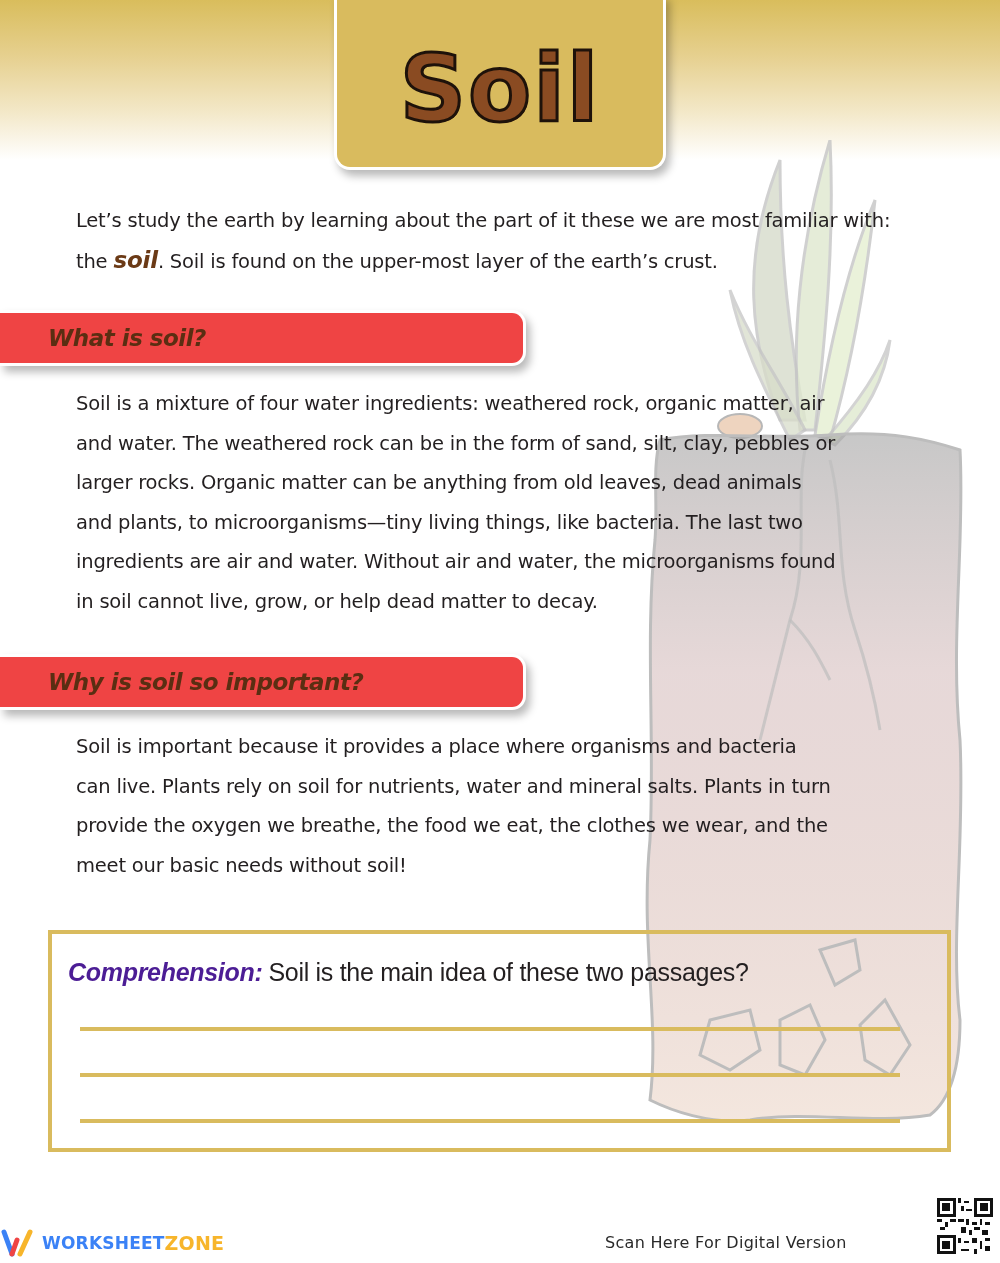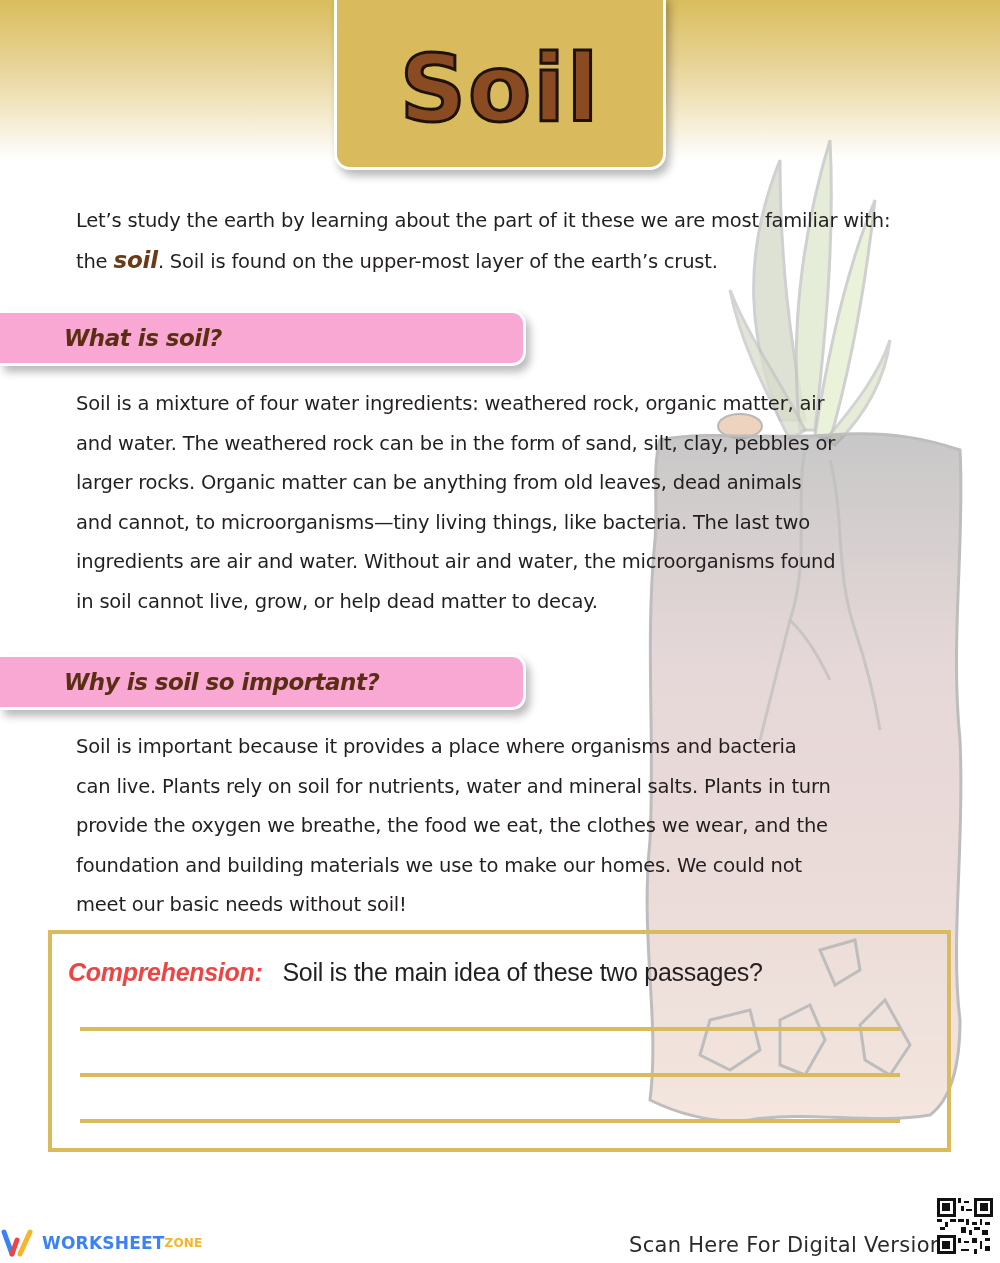--- a/index.html
+++ b/index.html
@@ -32,61 +32,61 @@
 
     .para {
       position: absolute; left: 76px; font-family: "DejaVu Sans", sans-serif;
       font-size: 19.5px; line-height: 39.5px; color: #231f20; letter-spacing: -0.2px;
     }
     .intro { top: 201px; width: 880px; }
     .intro .kw { color: #6b3a16; font-weight: bold; font-style: italic; font-size: 23px; }
 
     .section-banner {
       position: absolute; left: 0; width: 526px; height: 56px;
-      background: #f9a8d4; border: 3px solid #ffffff; border-left: none;
+      background: #ef4444; border: 3px solid #ffffff; border-left: none;
       border-radius: 0 14px 14px 0;
       box-shadow: 4px 6px 8px rgba(0,0,0,0.28);
-      display: flex; align-items: center; padding-left: 64px;
+      display: flex; align-items: center; padding-left: 48px;
     }
     .section-banner span {
       font-family: "DejaVu Sans", sans-serif; font-weight: bold; font-style: italic;
       font-size: 23px; color: #5a2e12; letter-spacing: -0.5px;
     }
     .banner-1 { top: 310px; }
     .banner-2 { top: 654px; }
 
     .p1 { top: 384px; width: 840px; }
     .p2 { top: 727px; width: 840px; }
 
     .comp-box {
       position: absolute; left: 48px; top: 930px; width: 903px; height: 222px;
       border: 4px solid #d9bb5e;
     }
     .comp-question {
       position: absolute; left: 16px; top: 24px; font-size: 25px; color: #231f20;
       font-family: "Liberation Sans", sans-serif; letter-spacing: -0.3px;
     }
-    .comp-label { color: #ef4444; font-weight: bold; font-style: italic; margin-right: 20px; }
+    .comp-label { color: #4c1d95; font-weight: bold; font-style: italic; margin-right: 6px; }
     .answer-line {
       position: absolute; left: 28px; width: 820px; height: 4px; background: #d9bb5e;
     }
     .line-1 { top: 93px; }
     .line-2 { top: 139px; }
     .line-3 { top: 185px; }
 
     .footer-logo {
       position: absolute; left: 0; top: 1228px; display: flex; align-items: center;
     }
     .footer-logo svg { width: 36px; height: 30px; margin-right: 6px; }
     .logo-a { font-family: "DejaVu Sans", sans-serif; font-weight: bold; font-size: 17px; color: #3b82f6; letter-spacing: 0.2px; }
-    .logo-b { font-family: "DejaVu Sans", sans-serif; font-weight: bold; font-size: 12px; color: #f7b52b; letter-spacing: 0.2px; }
+    .logo-b { font-family: "DejaVu Sans", sans-serif; font-weight: bold; font-size: 19px; color: #f7b52b; letter-spacing: 0.2px; }
 
     .scan-text {
       position: absolute; left: 605px; top: 1233px; font-family: "DejaVu Sans", sans-serif;
-      font-size: 21px; color: #2a2a2a; letter-spacing: 0.3px; margin-left: 24px;
+      font-size: 16px; color: #2a2a2a; letter-spacing: 0.3px;
     }
     .qr-code { position: absolute; left: 937px; top: 1198px; width: 56px; height: 56px; }
   </style>
 </head>
 <body>
 
 <div class="top-band"></div>
 
 <div class="illustration">
   <svg viewBox="0 0 340 1000" xmlns="http://www.w3.org/2000/svg">
@@ -128,33 +128,32 @@
   <div><span>the </span><span class="kw">soil</span><span>.  Soil is found on the upper-most layer of the earth’s crust.</span></div>
 </div>
 
 <div class="section-banner banner-1">
   <span>What is soil?</span>
 </div>
 <div class="para p1">
   <div>Soil is a mixture of four water ingredients: weathered rock, organic matter, air</div>
   <div>and water. The weathered rock can be in the form of sand, silt, clay, pebbles or</div>
   <div>larger rocks. Organic matter can be anything from old leaves, dead animals</div>
-  <div>and cannot, to microorganisms—tiny living things, like bacteria. The last two</div>
+  <div>and plants, to microorganisms—tiny living things, like bacteria. The last two</div>
   <div>ingredients are air and water. Without air and water, the microorganisms found</div>
   <div>in soil cannot live, grow, or help dead matter to decay.</div>
 </div>
 
 <div class="section-banner banner-2">
   <span>Why is soil so important?</span>
 </div>
 <div class="para p2">
   <div>Soil is important because it provides a place where organisms and bacteria</div>
   <div>can live. Plants rely on soil for nutrients, water and mineral salts. Plants in turn</div>
   <div>provide the oxygen we breathe, the food we eat, the clothes we wear, and the</div>
-  <div>foundation and building materials we use to make our homes. We could not</div>
   <div>meet our basic needs without soil!</div>
 </div>
 
 <div class="comp-box">
   <div class="comp-question">
     <span class="comp-label">Comprehension:</span><span>Soil is the main idea of these two passages?</span>
   </div>
   <div class="answer-line line-1"></div>
   <div class="answer-line line-2"></div>
   <div class="answer-line line-3"></div>

